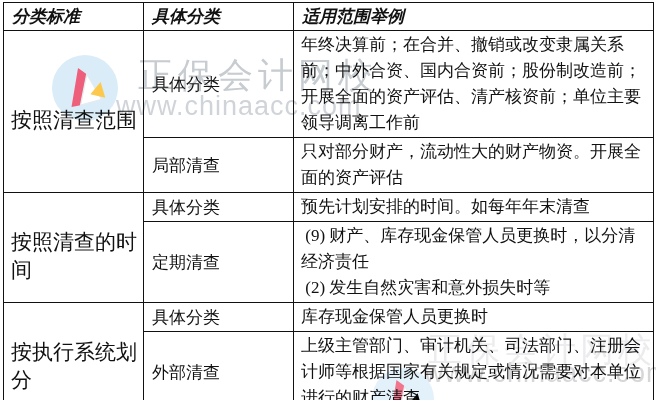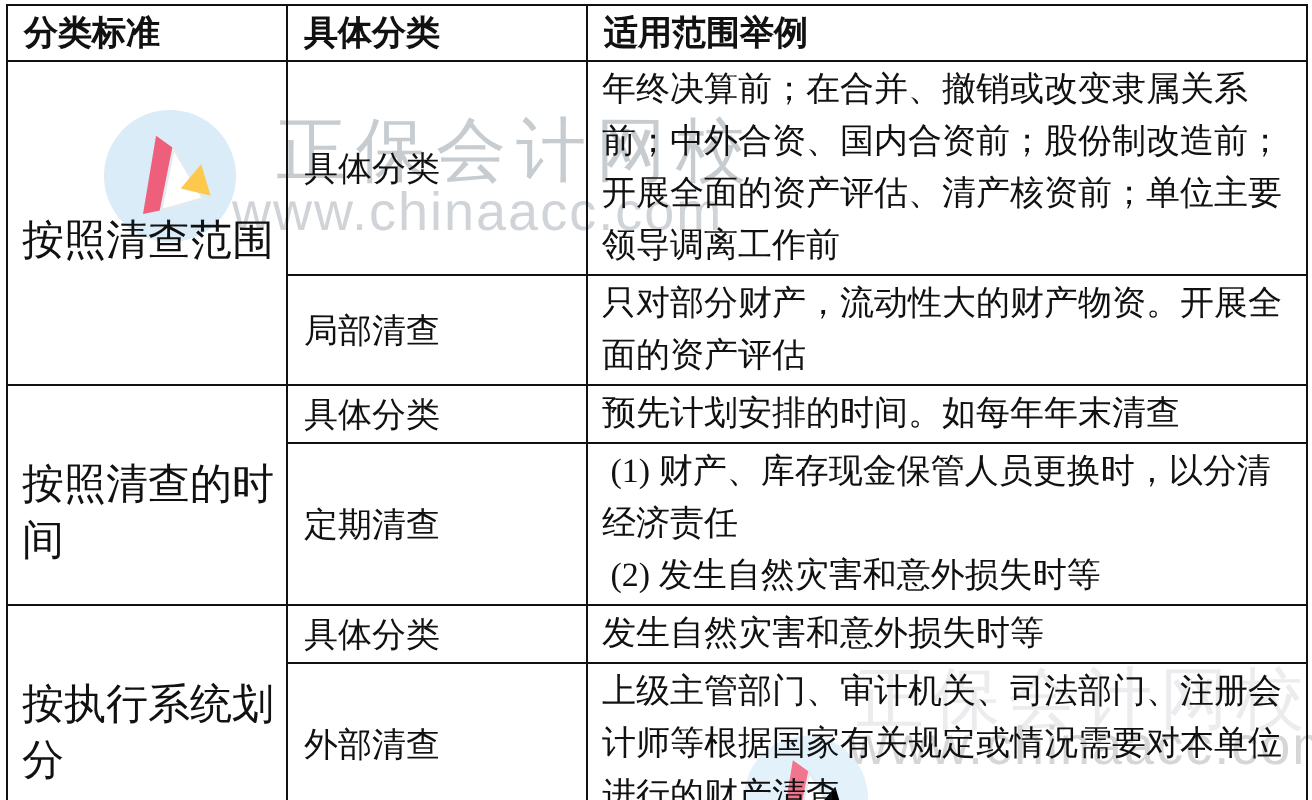--- a/index.html
+++ b/index.html
@@ -18,21 +18,21 @@
   .wm-logo-bottom { left:372px; top:368px; width:62px; height:62px; }
   
   table.tbl {
     position:absolute; left:3px; top:2px; z-index:1;
     width:650px; border-collapse:collapse; table-layout:fixed;
     background:transparent;
   }
   .tbl th, .tbl td { border:1px solid #111; background:transparent; overflow:hidden; }
   .tbl th {
     font-weight:bold; font-size:17px; text-align:left;
-    height:27px; padding:0 2px 0 8px;
+    height:27px; padding:0 2px 0 8px;font-style:italic;
   }
   td.crit { font-size:21px; padding:16px 2px 0 7px; vertical-align:middle; }
   td.cat  { font-size:17px; padding:0 2px 0 8px; vertical-align:middle; }
   td.ex   {
     font-size:17px; line-height:26px; padding:1px 3px 1px 7px;
     vertical-align:middle; white-space:pre-wrap;font-family:Liberation Serif, serif;
   }
   tr.r-h1 { height:104px; }
   tr.r-h2 { height:52px;margin-top:33px; }
   tr.r-h3 { height:26px; }
@@ -84,26 +84,26 @@
     <td class="cat">局部清查</td>
     <td class="ex">只对部分财产，流动性大的财产物资。开展全面的资产评估</td>
   </tr>
   <tr class="r-h3">
     <td class="crit" rowspan="2">按照清查的时间</td>
     <td class="cat">具体分类</td>
     <td class="ex">预先计划安排的时间。如每年年末清查</td>
   </tr>
   <tr class="r-h4">
     <td class="cat">定期清查</td>
-    <td class="ex"> (1) 财产、库存现金保管人员更换时，以分清经济责任
+    <td class="ex"> (9) 财产、库存现金保管人员更换时，以分清经济责任
  (2) 发生自然灾害和意外损失时等</td>
   </tr>
   <tr class="r-h3">
     <td class="crit" rowspan="2">按执行系统划分</td>
     <td class="cat">具体分类</td>
-    <td class="ex">发生自然灾害和意外损失时等</td>
+    <td class="ex">库存现金保管人员更换时</td>
   </tr>
   <tr class="r-h4">
     <td class="cat">外部清查</td>
     <td class="ex">上级主管部门、审计机关、司法部门、注册会计师等根据国家有关规定或情况需要对本单位进行的财产清查</td>
   </tr>
 </tbody>
   </table>
 
 </body></html>

